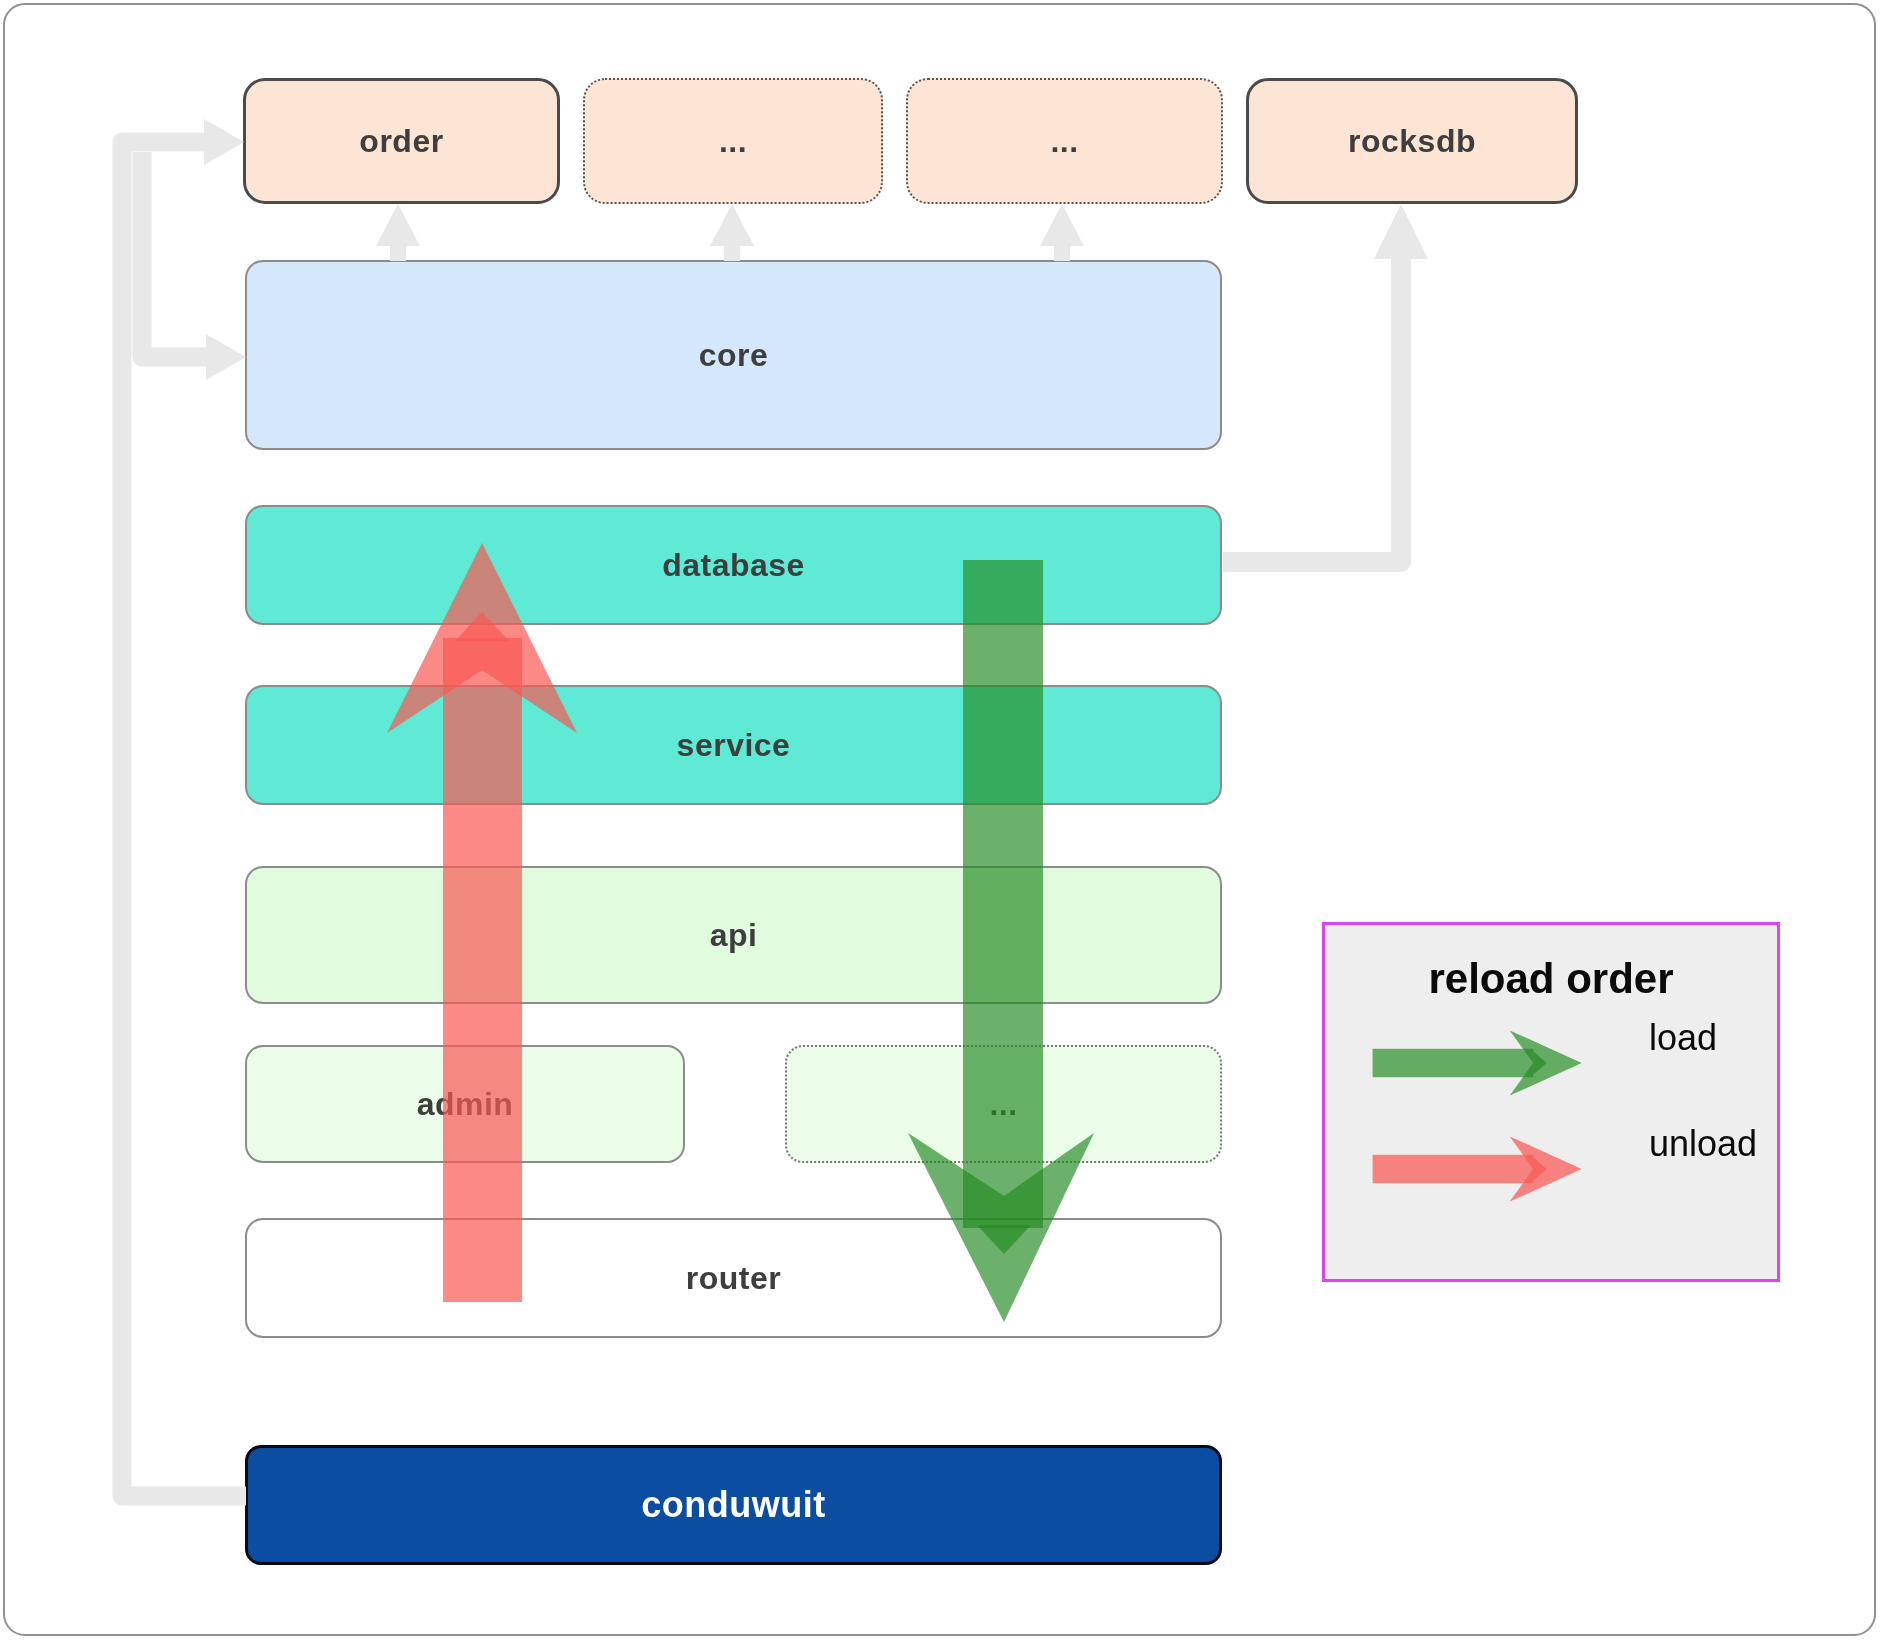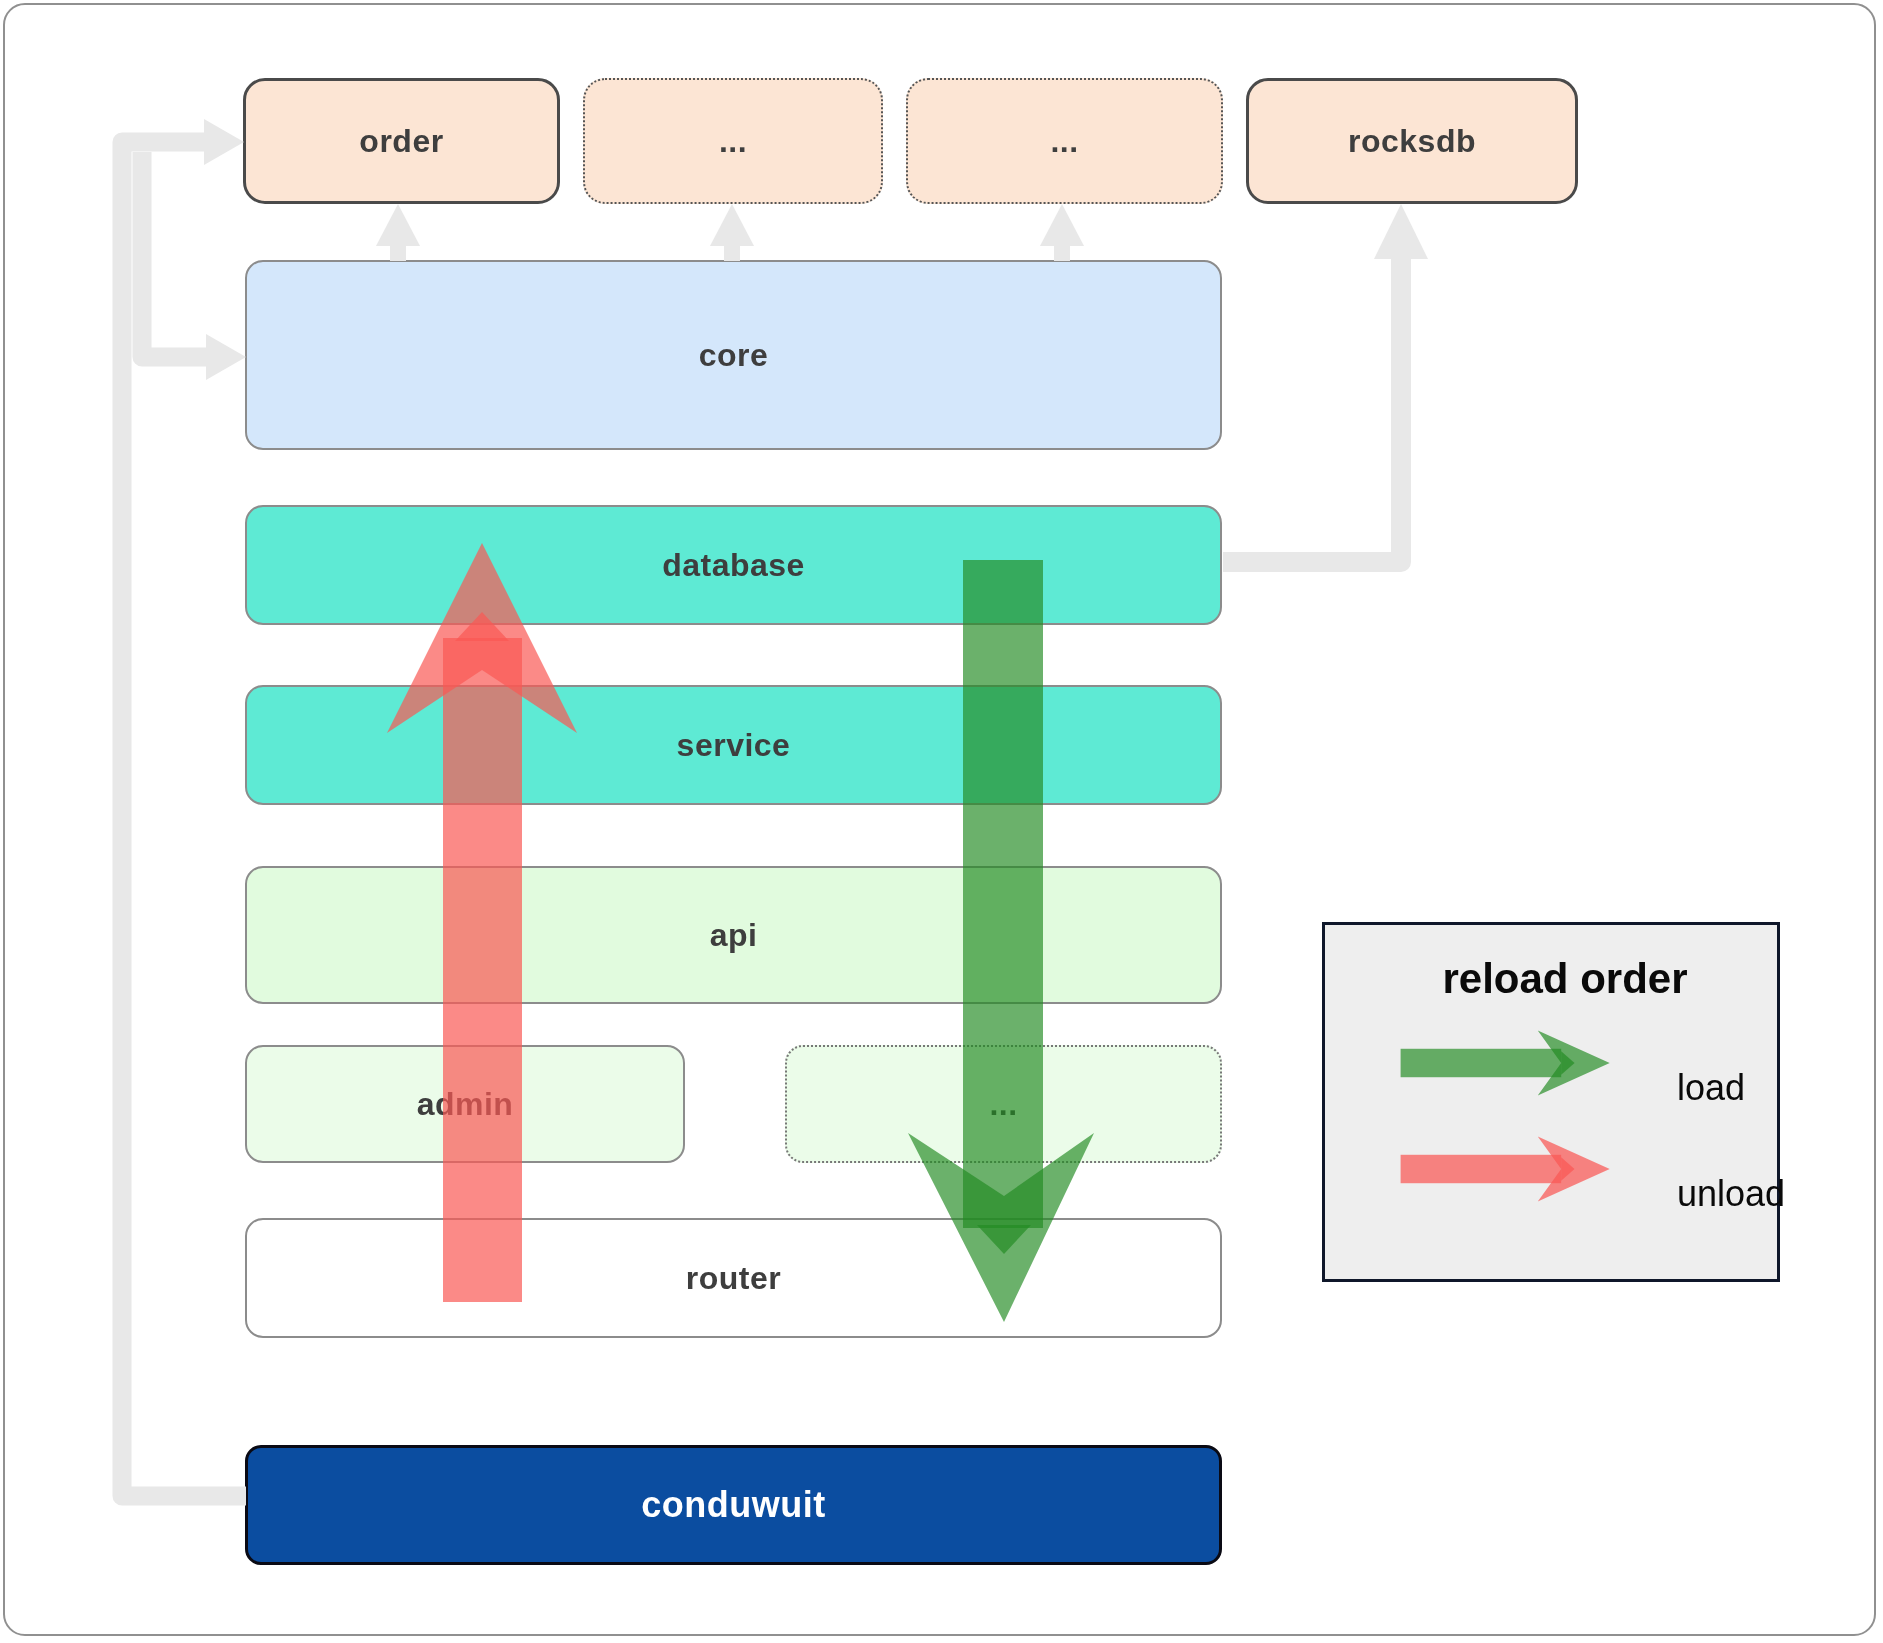--- a/index.html
+++ b/index.html
@@ -23,27 +23,27 @@
   .database{background:#5eead4;}
   .service{background:#5eead4;}
   .api{background:#e1fbde;}
   .admin{background:#ebfce9;}
   .crates-dotted{background:#ebfce9;border:2px dotted #777;}
   .router{background:#ffffff;}
   .conduwuit{background:#0b4da0;border:3px solid #0a0a14;color:#ffffff;font-size:36px;border-radius:16px;}
   .arrow-layer{position:absolute;left:0;top:0;width:1883px;height:1643px;pointer-events:none;}
   .legend{
     position:absolute;left:1322px;top:922px;width:458px;height:360px;
-    background:#eeeeee;border:3px solid #0f172a;box-sizing:border-box;padding-left:28px;
+    background:#eeeeee;border:3px solid #d946ef;box-sizing:border-box;
   }
   .legend-title{
     text-align:center;margin-top:30px;font-size:42px;font-weight:600;color:#0a0a0a;
   }
   .legend-row{
-    display:flex;align-items:flex-end;margin-left:18px;height:92px;margin-top:14px;
+    display:flex;align-items:flex-start;margin-left:18px;height:92px;margin-top:14px;
   }
   .legend-row svg{flex:0 0 auto;}
   .legend-label{font-size:36px;color:#0a0a0a;margin-left:26px;}
 </style>
 </head>
 <body>
 
 <div class="canvas">
 
   <div class="outer-frame"></div>

